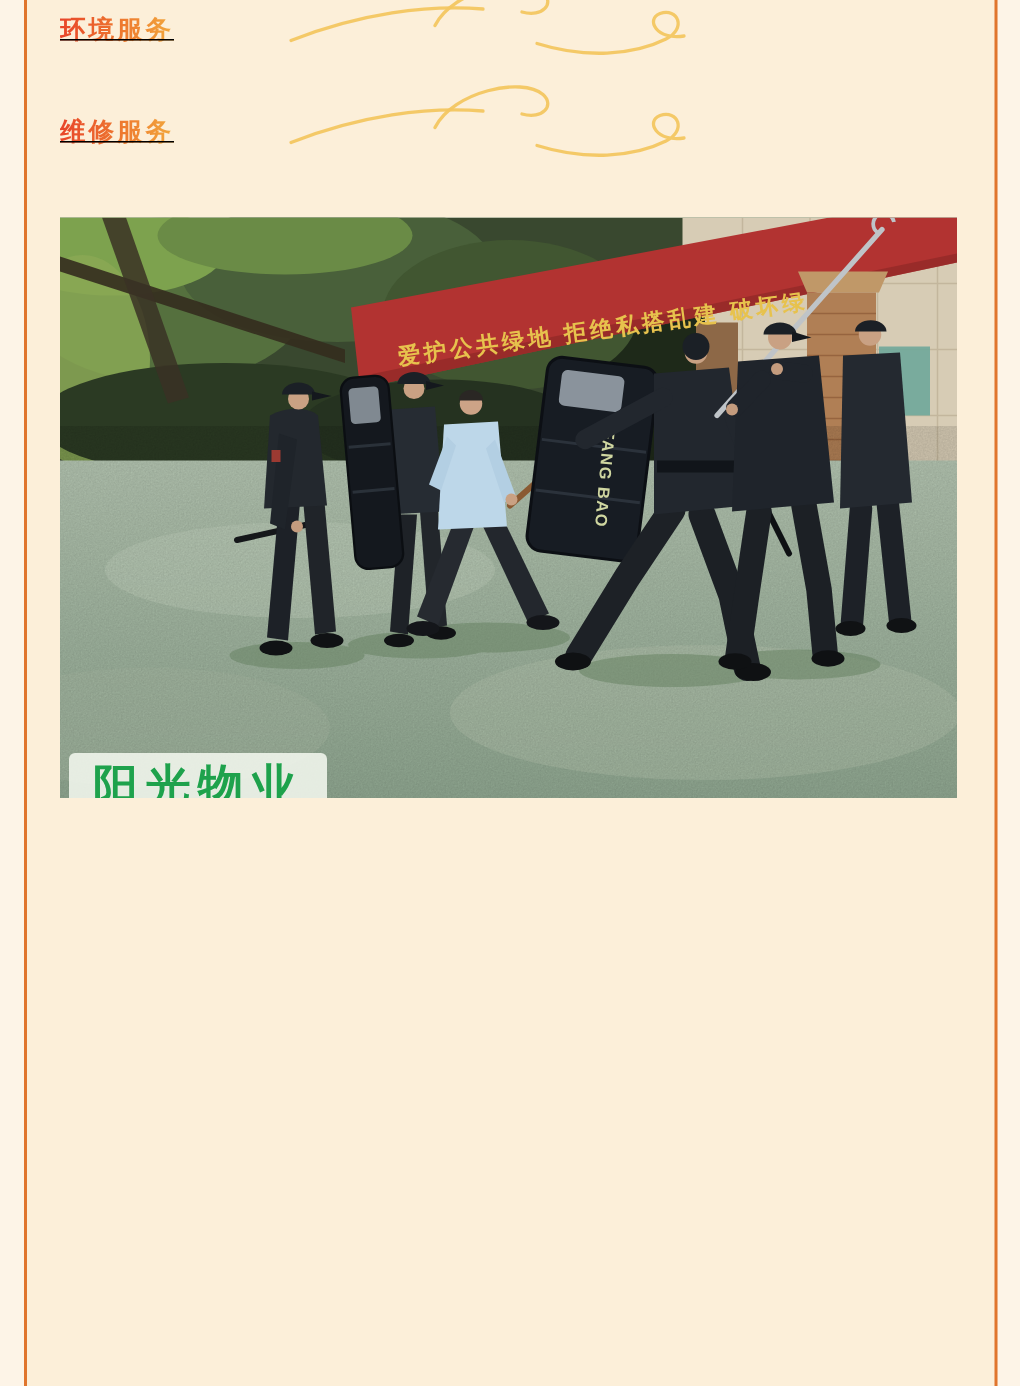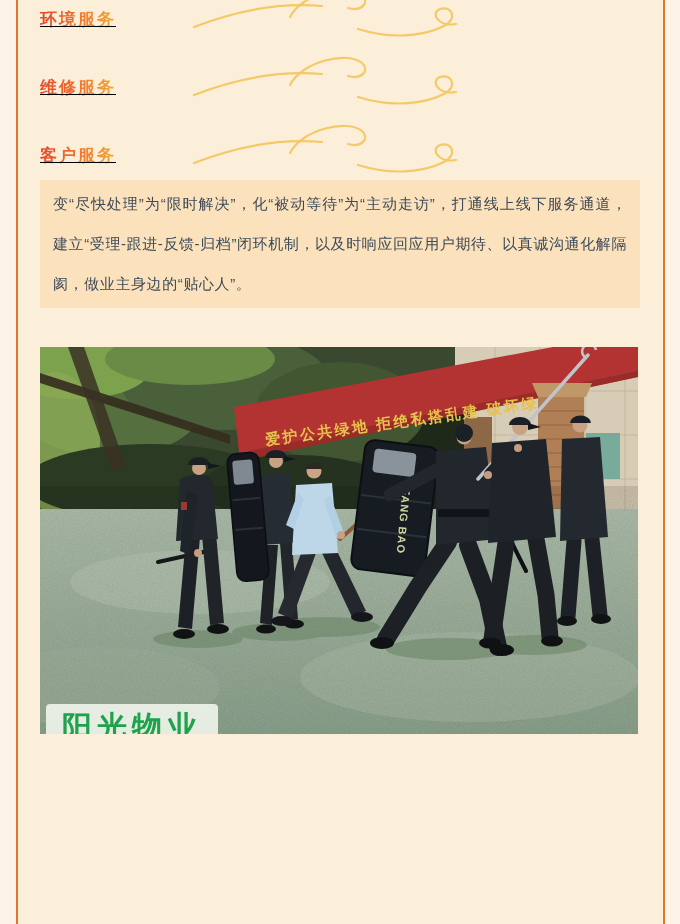--- a/index.html
+++ b/index.html
@@ -63,33 +63,20 @@
       <div class="sec-title">
         <svg class="swirl" viewBox="0 0 300 52" aria-hidden="true">
           <path d="M4,34 C50,16 95,10 132,13"></path>
           <path d="M100,24 C112,0 158,-10 172,2 C180,9 172,19 158,15"></path>
           <path d="M168,36 C200,46 232,44 254,33 C268,26 262,12 250,16 C240,20 248,34 266,31"></path>
         </svg>
         <span class="title-text">维修服务</span>
       </div>
     </section>
 
-    <section class="svc">
-      <div class="sec-title">
-        <svg class="swirl" viewBox="0 0 300 52" aria-hidden="true">
-          <path d="M4,34 C50,16 95,10 132,13"></path>
-          <path d="M100,24 C112,0 158,-10 172,2 C180,9 172,19 158,15"></path>
-          <path d="M168,36 C200,46 232,44 254,33 C268,26 262,12 250,16 C240,20 248,34 266,31"></path>
-        </svg>
-        <span class="title-text">客户服务</span>
-      </div>
-      <div class="card">
-        <p>变“尽快处理”为“限时解决”，化“被动等待”为“主动走访”，打通线上线下服务通道，建立“受理-跟进-反馈-归档”闭环机制，以及时响应回应用户期待、以真诚沟通化解隔阂，做业主身边的“贴心人”。</p>
-      </div>
-    </section>
 
     <figure class="photo">
       <svg width="598" height="387" viewBox="0 0 598 387">
         <defs>
           <linearGradient id="groundGrad" x1="0" y1="0" x2="0" y2="1">
             <stop offset="0" stop-color="#b7c8b4"></stop>
             <stop offset="1" stop-color="#93ab94"></stop>
           </linearGradient>
           <filter id="noise">
             <feTurbulence type="fractalNoise" baseFrequency="0.9" numOctaves="2" stitchTiles="stitch"></feTurbulence>

